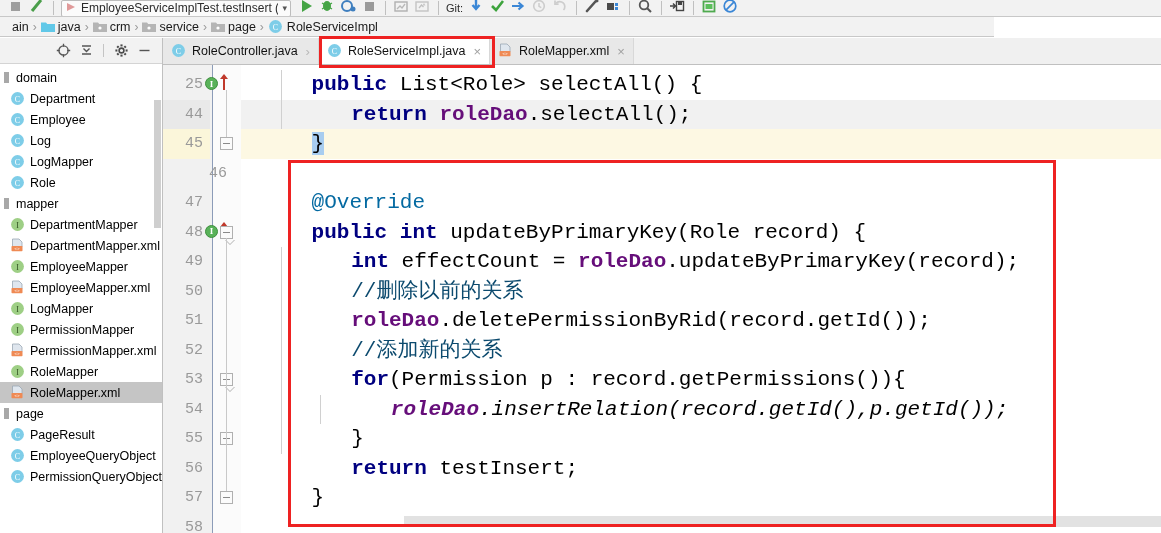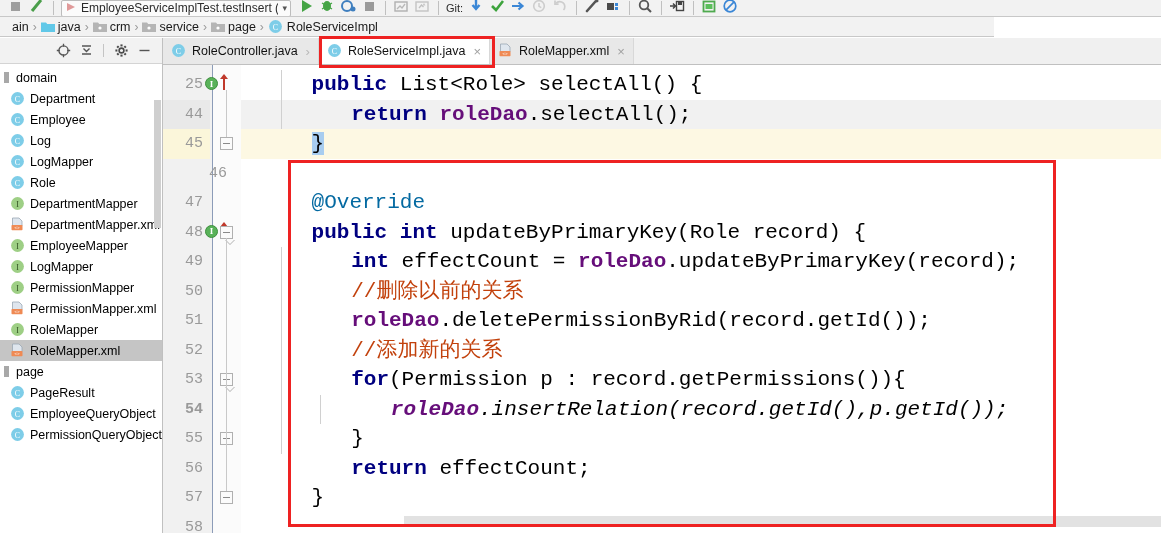--- a/index.html
+++ b/index.html
@@ -125,21 +125,21 @@
   }
   .codeline {
     position: absolute; left: 82px;
     font-family: "Liberation Mono", monospace;
     font-size: 21px; line-height: 29.5px; white-space: pre;
     color: #000000; letter-spacing: 0px; margin-left: 27px;
   }
   .kw   { color: #000080; font-weight: bold; }
   .fld  { color: #660e7a; font-weight: bold; }
   .anno { color: #0369a1; }
-  .cmt  { color: #c2410c; text-align: center; }
+  .cmt  { color: #0c4a6e; text-align: center; }
   .sel  { background: #a8cdf0; }
 
   
   .fold {
     position: absolute; left: 8px; width: 13px; height: 13px;
     border: 1px solid #b0b0b0; background: #fbfbfb;
   }
   .fold:after {
     content: ""; position: absolute; left: 2px; top: 5px; width: 7px; height: 1px; background: #8a8a8a;
   }
@@ -435,20 +435,24 @@
             </svg></span>
           <span class="tree-label">LogMapper</span>
         </div>
         <div class="tree-row lvl2">
           <span class="icn"><svg width="15" height="15" viewBox="0 0 15 15">
               <circle cx="7.5" cy="7.5" r="6.4" fill="#7ecde8"></circle>
               <text x="7.5" y="10.7" font-size="8" fill="#ffffff" text-anchor="middle" font-family="Liberation Serif, serif">C</text>
             </svg></span>
           <span class="tree-label">Role</span>
         </div>
+        <div class="tree-row lvl1">
+          <span class="pkg-bar" style="margin-left: 2px; margin-right: 3px;"></span>
+          <span class="tree-label">mapper</span>
+        </div>
         <div class="tree-row lvl2">
           <span class="icn"><svg width="15" height="15" viewBox="0 0 15 15">
               <circle cx="7.5" cy="7.5" r="6.4" fill="#9ecf85"></circle>
               <text x="7.5" y="10.7" font-size="8" fill="#2e4e1e" text-anchor="middle" font-family="Liberation Serif, serif">I</text>
             </svg></span>
           <span class="tree-label">DepartmentMapper</span>
         </div>
         <div class="tree-row lvl2">
           <span class="icn"><svg width="15" height="15" viewBox="0 0 15 15">
               <path d="M2.5 1 h6.5 l3 3 v5 h-9.5z" fill="#dfe6ee" stroke="#9aa7b4" stroke-width="0.8"></path>
@@ -456,20 +460,28 @@
               <text x="7" y="12.3" font-size="4.4" fill="#ffffff" text-anchor="middle" font-family="Liberation Sans, sans-serif">&lt;&gt;</text>
             </svg></span>
           <span class="tree-label">DepartmentMapper.xml</span>
         </div>
         <div class="tree-row lvl2">
           <span class="icn"><svg width="15" height="15" viewBox="0 0 15 15">
               <circle cx="7.5" cy="7.5" r="6.4" fill="#9ecf85"></circle>
               <text x="7.5" y="10.7" font-size="8" fill="#2e4e1e" text-anchor="middle" font-family="Liberation Serif, serif">I</text>
             </svg></span>
           <span class="tree-label">EmployeeMapper</span>
+        </div>
+        <div class="tree-row lvl2">
+          <span class="icn"><svg width="15" height="15" viewBox="0 0 15 15">
+              <path d="M2.5 1 h6.5 l3 3 v5 h-9.5z" fill="#dfe6ee" stroke="#9aa7b4" stroke-width="0.8"></path>
+              <rect x="1.5" y="8" width="11" height="5.3" rx="0.8" fill="#ef8a54"></rect>
+              <text x="7" y="12.3" font-size="4.4" fill="#ffffff" text-anchor="middle" font-family="Liberation Sans, sans-serif">&lt;&gt;</text>
+            </svg></span>
+          <span class="tree-label">EmployeeMapper.xml</span>
         </div>
         <div class="tree-row lvl2">
           <span class="icn"><svg width="15" height="15" viewBox="0 0 15 15">
               <circle cx="7.5" cy="7.5" r="6.4" fill="#9ecf85"></circle>
               <text x="7.5" y="10.7" font-size="8" fill="#2e4e1e" text-anchor="middle" font-family="Liberation Serif, serif">I</text>
             </svg></span>
           <span class="tree-label">LogMapper</span>
         </div>
         <div class="tree-row lvl2">
           <span class="icn"><svg width="15" height="15" viewBox="0 0 15 15">
@@ -595,27 +607,27 @@
         <div class="codeline" style="top: 182px; left: 161.2px;"><span class="kw">int </span><span>effectCount = </span><span class="fld">roleDao</span><span>.updateByPrimaryKey(record);</span></div>
         <div class="lnum" style="top: 211.5px;">50</div>
         <div class="codeline" style="top: 211.5px; left: 161.2px;"><span class="cmt">//删除以前的关系</span></div>
         <div class="lnum" style="top: 241px;">51</div>
         <div class="codeline" style="top: 241px; left: 161.2px;"><span class="fld">roleDao</span><span>.deletePermissionByRid(record.getId());</span></div>
         <div class="lnum" style="top: 270.5px;">52</div>
         <div class="codeline" style="top: 270.5px; left: 161.2px;"><span class="cmt">//添加新的关系</span></div>
         <div class="lnum" style="top: 300px;">53</div>
         <div class="fold start" style="top: 308px; left: 57px;"></div>
         <div class="codeline" style="top: 300px; left: 161.2px;"><span class="kw">for</span><span>(Permission p : record.getPermissions()){</span></div>
-        <div class="lnum" style="top: 329.5px; font-weight: bold;">54</div>
+        <div class="lnum" style="top: 329.5px;">54</div>
         <div class="codeline" style="top: 329.5px; left: 200.8px; font-style: italic;"><span class="fld">roleDao</span><span>.insertRelation(record.getId(),p.getId());</span></div>
         <div class="lnum" style="top: 359px;">55</div>
         <div class="fold end" style="top: 367px; left: 57px;"></div>
         <div class="codeline" style="top: 359px; left: 161.2px;"><span>}</span></div>
         <div class="lnum" style="top: 388.5px;">56</div>
-        <div class="codeline" style="top: 388.5px; left: 161.2px;"><span class="kw">return </span><span>effectCount;</span></div>
+        <div class="codeline" style="top: 388.5px; left: 161.2px;"><span class="kw">return </span><span>testInsert;</span></div>
         <div class="lnum" style="top: 418px;">57</div>
         <div class="fold end" style="top: 426px; left: 57px;"></div>
         <div class="codeline" style="top: 418px; left: 121.6px;"><span>}</span></div>
         <div class="lnum" style="top: 447.5px;">58</div>
         <div class="codeline" style="top: 447.5px; left: 82px;"></div>
         <div class="codeline" style="top: 477px; left: 82px;"></div>
         <div class="fold-line" style="left: 63px; top: 25px; height: 47px;"></div>
         <div class="fold-line" style="left: 63px; top: 172.5px; height: 253.5px;"></div>
         <div class="fold-line" style="left: 63px; top: 320px; height: 47px;"></div>
         <div class="indent-guide" style="left: 117.6px; top: 5px; height: 59px;"></div>

